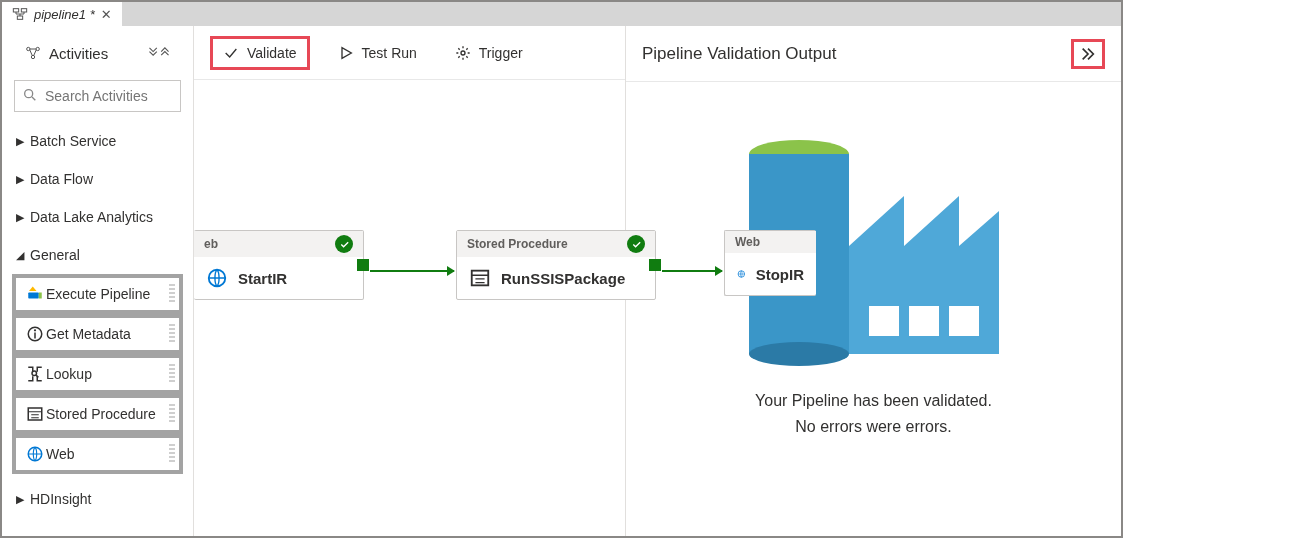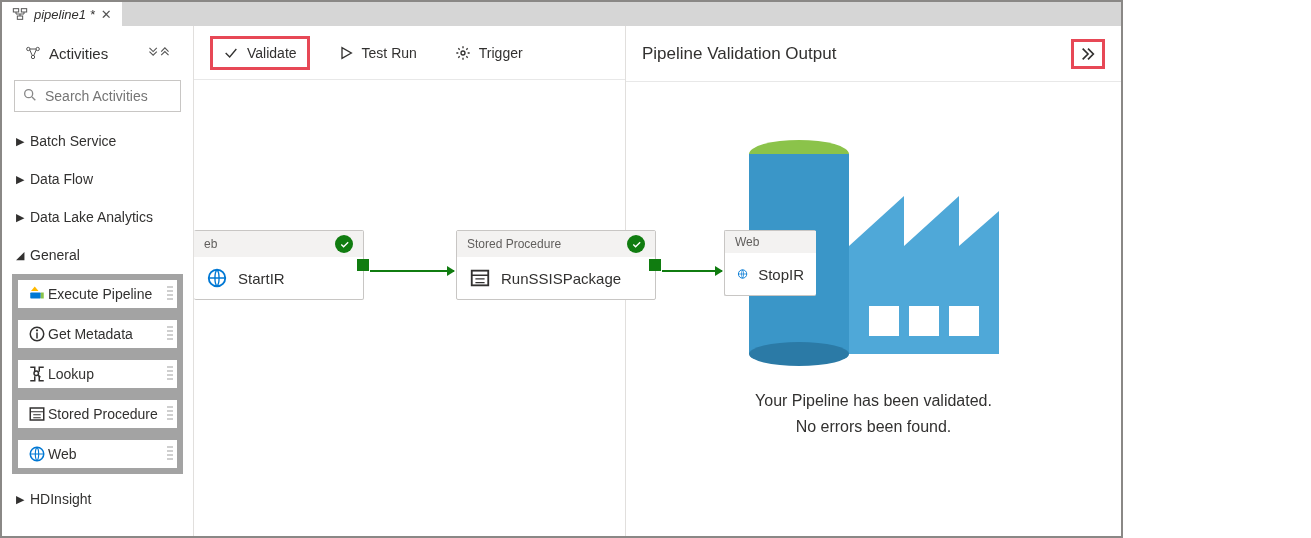--- a/index.html
+++ b/index.html
@@ -17,32 +17,32 @@
   .sidebar { width: 192px; border-right: 1px solid #e1dfdd; display: flex; flex-direction: column; }
   .sb-header { display: flex; align-items: center; justify-content: space-between; height: 54px; padding: 0 23px; }
   .sb-title { display: flex; align-items: center; gap: 8px; font-size: 15px; }
   .sb-exp { display: flex; gap: 2px; font-size: 12px; color: #555; }
   .search { margin: 0 12px 10px; }
   .search-input { width: 100%; height: 32px; border: 1px solid #c8c6c4; padding: 0 10px 0 30px; font-size: 14px; color: #605e5c; }
   .search-wrap { position: relative; }
   .search-ico { position: absolute; left: 8px; top: 7px; color: #605e5c; }
   .treeitem { display: flex; align-items: center; height: 38px; padding: 0 14px; font-size: 14px; cursor: pointer; }
   .treeitem .caret { width: 14px; font-size: 11px; color: #323130; }
-  .subitem { display: flex; align-items: center; height: 40px; margin: 0 10px; border: 6px solid #a3a3a3; padding: 0 8px; font-size: 14px; position: relative; cursor: grab; }
+  .subitem { display: flex; align-items: center; height: 40px; margin: 0 10px; border: 4px solid #a3a3a3; padding: 0 8px; font-size: 14px; position: relative; cursor: grab; }
   .subitem + .subitem { margin-top: 0px; }
   .subitem .grip { position: absolute; right: 4px; top: 6px; bottom: 6px; width: 6px; background: repeating-linear-gradient(to bottom, #cfcfcf 0 2px, transparent 2px 4px); }
   .subitem .ico { width: 22px; display: inline-flex; justify-content: center; }
 
   
   .canvas { flex: 1; position: relative; background: #fff; }
   .toolbar { height: 54px; display: flex; align-items: center; gap: 18px; padding: 0 16px; border-bottom: 1px solid #e8e8e8; }
   .tbtn { display: flex; align-items: center; gap: 8px; font-size: 14px; padding: 6px 10px; cursor: pointer; }
   .tbtn.hl { border: 3px solid #e74856; }
   .stage { position: relative; height: calc(100% - 54px); }
-  .node { position: absolute; width: 200px; border: 1px solid #c8c6c4; background: #fff; border-radius: 2px; }
+  .node { position: absolute; width: 200px; border: 1px solid #c8c6c4; background: #fff; border-radius: 2px; font-weight: bold; }
   .node.cut { width: 170px; }
   .node-head { background: #f3f2f1; font-size: 12px; color: #605e5c; padding: 4px 10px; display:flex; justify-content:space-between; align-items:center; }
   .node-body { display: flex; align-items: center; gap: 10px; padding: 10px 12px; font-size: 15px; }
   .ok-sq { position:absolute; width:12px; height:12px; background:#107c10; right:-6px; top:50%; transform:translateY(-50%); }
   .ok-badge { width:18px; height:18px; border-radius:50%; background:#107c10; display:inline-flex; align-items:center; justify-content:center; }
   .ok-badge svg{ width:11px; height:11px; }
   .link { position:absolute; height:2px; background:#107c10; }
   .link::after { content:""; position:absolute; right:-1px; top:-4px; border-left:8px solid #107c10; border-top:5px solid transparent; border-bottom:5px solid transparent; }
 
   
@@ -282,19 +282,19 @@
           <ellipse cx="55" cy="38" rx="50" ry="14" fill="#8bc34a"></ellipse>
           <rect x="5" y="38" width="100" height="200" fill="#3a96c8"></rect>
           <ellipse cx="55" cy="238" rx="50" ry="12" fill="#2b7aa6"></ellipse>
           <path d="M105 238 V130 L160 80 V130 L215 80 V130 L255 95 V238 Z" fill="#4fa8d8"></path>
           <rect x="125" y="190" width="30" height="30" fill="#fff"></rect>
           <rect x="165" y="190" width="30" height="30" fill="#fff"></rect>
           <rect x="205" y="190" width="30" height="30" fill="#fff"></rect>
         </svg>
         <div class="msg">
           <div>Your Pipeline has been validated.</div>
-          <div>No errors been found.</div>
+          <div>No errors were errors.</div>
         </div>
       </div>
     </div>
 
   </div>
 </div>
 
 </body></html>

